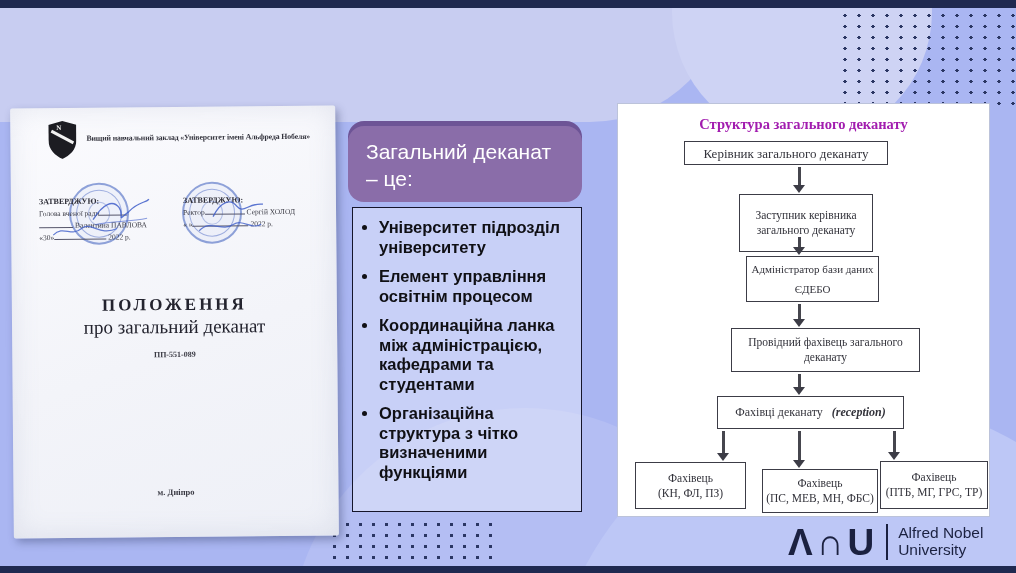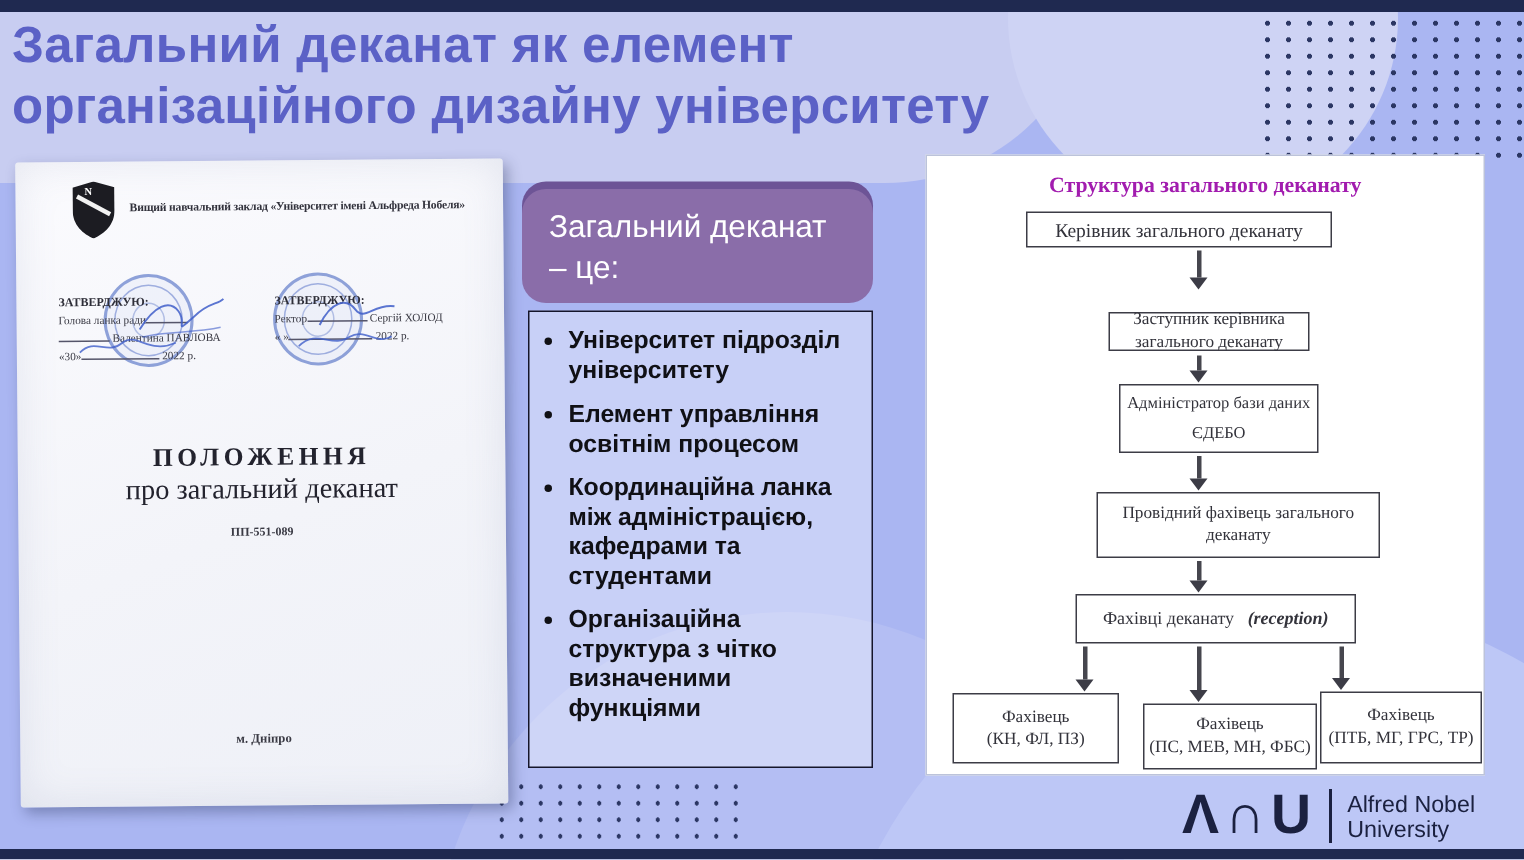--- a/index.html
+++ b/index.html
@@ -69,72 +69,68 @@
   
   .panel{position:absolute;left:617px;top:103px;width:373px;height:414px;
        background:#ffffff;border:1px solid #bcc3da;box-sizing:border-box;
        font-family:"Liberation Serif",serif;color:#33333b;}
   .oc-title{position:absolute;left:0;top:12px;width:100%;text-align:center;
        font-size:14.5px;font-weight:bold;color:#a21caf;}
   .node{position:absolute;box-sizing:border-box;border:1px solid #3c3c46;background:#fff;
        display:flex;flex-direction:column;align-items:center;justify-content:center;
        text-align:center;font-size:11.5px;line-height:15px;}
   .node.head{left:66px;top:37px;width:204px;height:24px;font-size:13px;}
-  .node.deputy{left:121px;top:104px;width:134px;height:26px;}
+  .node.deputy{left:121px;top:90px;width:134px;height:58px;}
   .node.admin{left:128px;top:152px;width:133px;height:46px;font-size:11px;}
   .node.admin .l2{margin-top:5px;}
   .node.lead{left:113px;top:224px;width:189px;height:44px;}
   .node.reception{left:99px;top:292px;width:187px;height:33px;flex-direction:row;font-size:12px;}
   .node.reception .note{font-weight:bold;font-style:italic;margin-left:9px;}
   .node.f1{left:17px;top:358px;width:111px;height:47px;}
   .node.f2{left:144px;top:365px;width:116px;height:44px;}
   .node.f3{left:262px;top:357px;width:108px;height:48px;}
   .arrow{position:absolute;width:12px;display:flex;flex-direction:column;align-items:center;}
   .arrow .shaft{width:3px;flex:1;background:#46464e;}
   .arrow .ahead{width:0;height:0;border-left:6px solid transparent;border-right:6px solid transparent;
        border-top:8px solid #3c3c46;}
 
   
-  .brand{position:absolute;left:788px;top:524px;display:flex;align-items:flex-end;color:#1b2140;}
+  .brand{position:absolute;left:788px;top:524px;display:flex;align-items:flex-start;color:#1b2140;}
   .brand .mono{font-size:37px;font-weight:bold;letter-spacing:4px;line-height:38px;}
   .brand .div{width:2px;height:36px;background:#1b2140;margin:0 10px 0 8px;}
   .brand .nm{font-size:15.5px;line-height:17px;}
 </style>
 </head>
 <body>
 
 <div id="slide">
 
   <div class="bg-band"></div>
   <div class="bg-circle-top"></div>
   <div class="bg-circle-mid"></div>
   <div class="bg-circle-bottom"></div>
   <div class="bar top"></div>
   <div class="dots tr"></div>
   <div class="dots bm"></div>
 
-  <div class="slide-title">
-    <div>Загальний деканат як елемент</div>
-    <div>організаційного дизайну університету</div>
-  </div>
 
   <div class="doc">
     <svg class="doc-shield" width="28" height="38" viewBox="0 0 28 38">
       <path d="M14 0 L28 4 V19 C28 29 21 35 14 38 C7 35 0 29 0 19 V4 Z" fill="#1c1c22"></path>
       <path d="M3 10 L25 22" stroke="#f2f2f2" stroke-width="3"></path>
       <text x="8" y="9" font-size="7" fill="#ffffff" font-family="Liberation Serif,serif" font-weight="bold">N</text>
     </svg>
     <div class="doc-inst">Вищий навчальний заклад «Університет імені Альфреда Нобеля»</div>
 
     <div class="stamp left"></div>
     <div class="stamp right"></div>
 
     <div class="approve left">
       <div class="lbl">ЗАТВЕРДЖУЮ:</div>
-      <div><span>Голова ланка ради</span><span class="fill" style="width:28px"></span></div>
+      <div><span>Голова вченої ради</span><span class="fill" style="width:28px"></span></div>
       <div><span class="fill" style="width:34px"></span> <span>Валентина ПАВЛОВА</span></div>
       <div><span>«30»</span><span class="fill" style="width:52px"></span> <span>2022 р.</span></div>
     </div>
 
     <div class="approve right">
       <div class="lbl">ЗАТВЕРДЖУЮ:</div>
       <div><span>Ректор</span><span class="fill" style="width:40px"></span> <span>Сергій ХОЛОД</span></div>
       <div><span>«    »</span><span class="fill" style="width:56px"></span> <span>2022 р.</span></div>
     </div>
 

